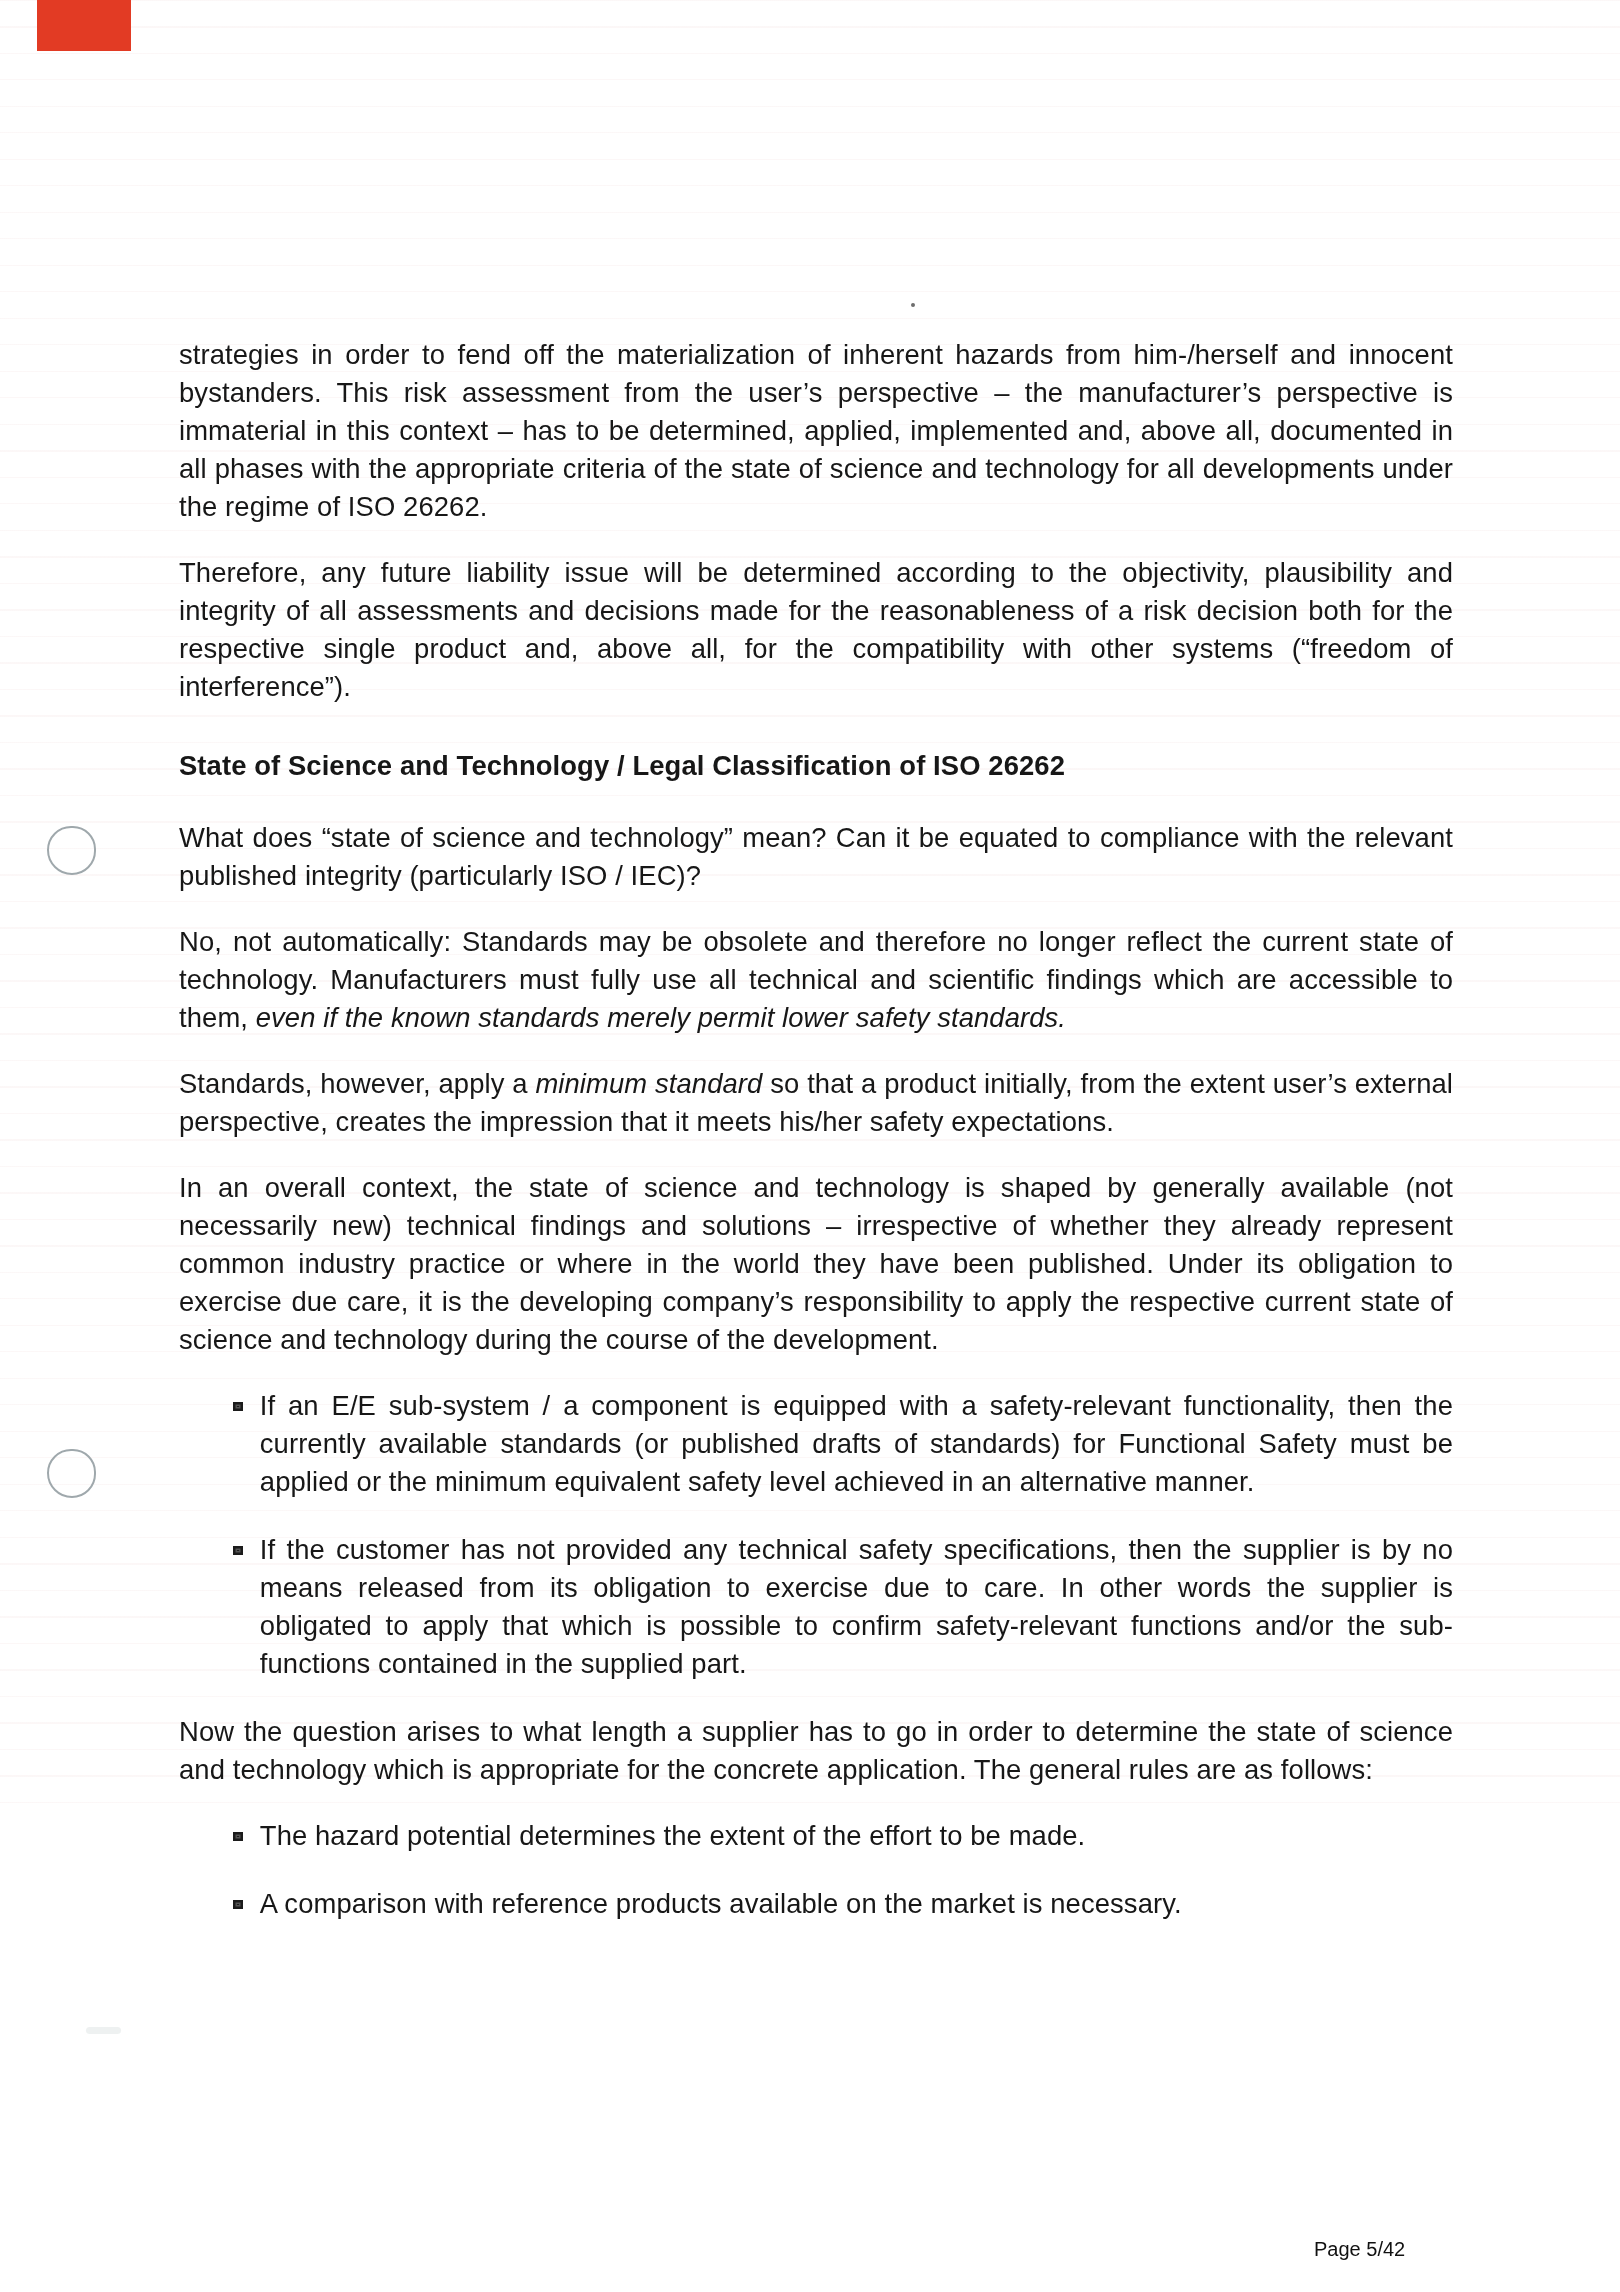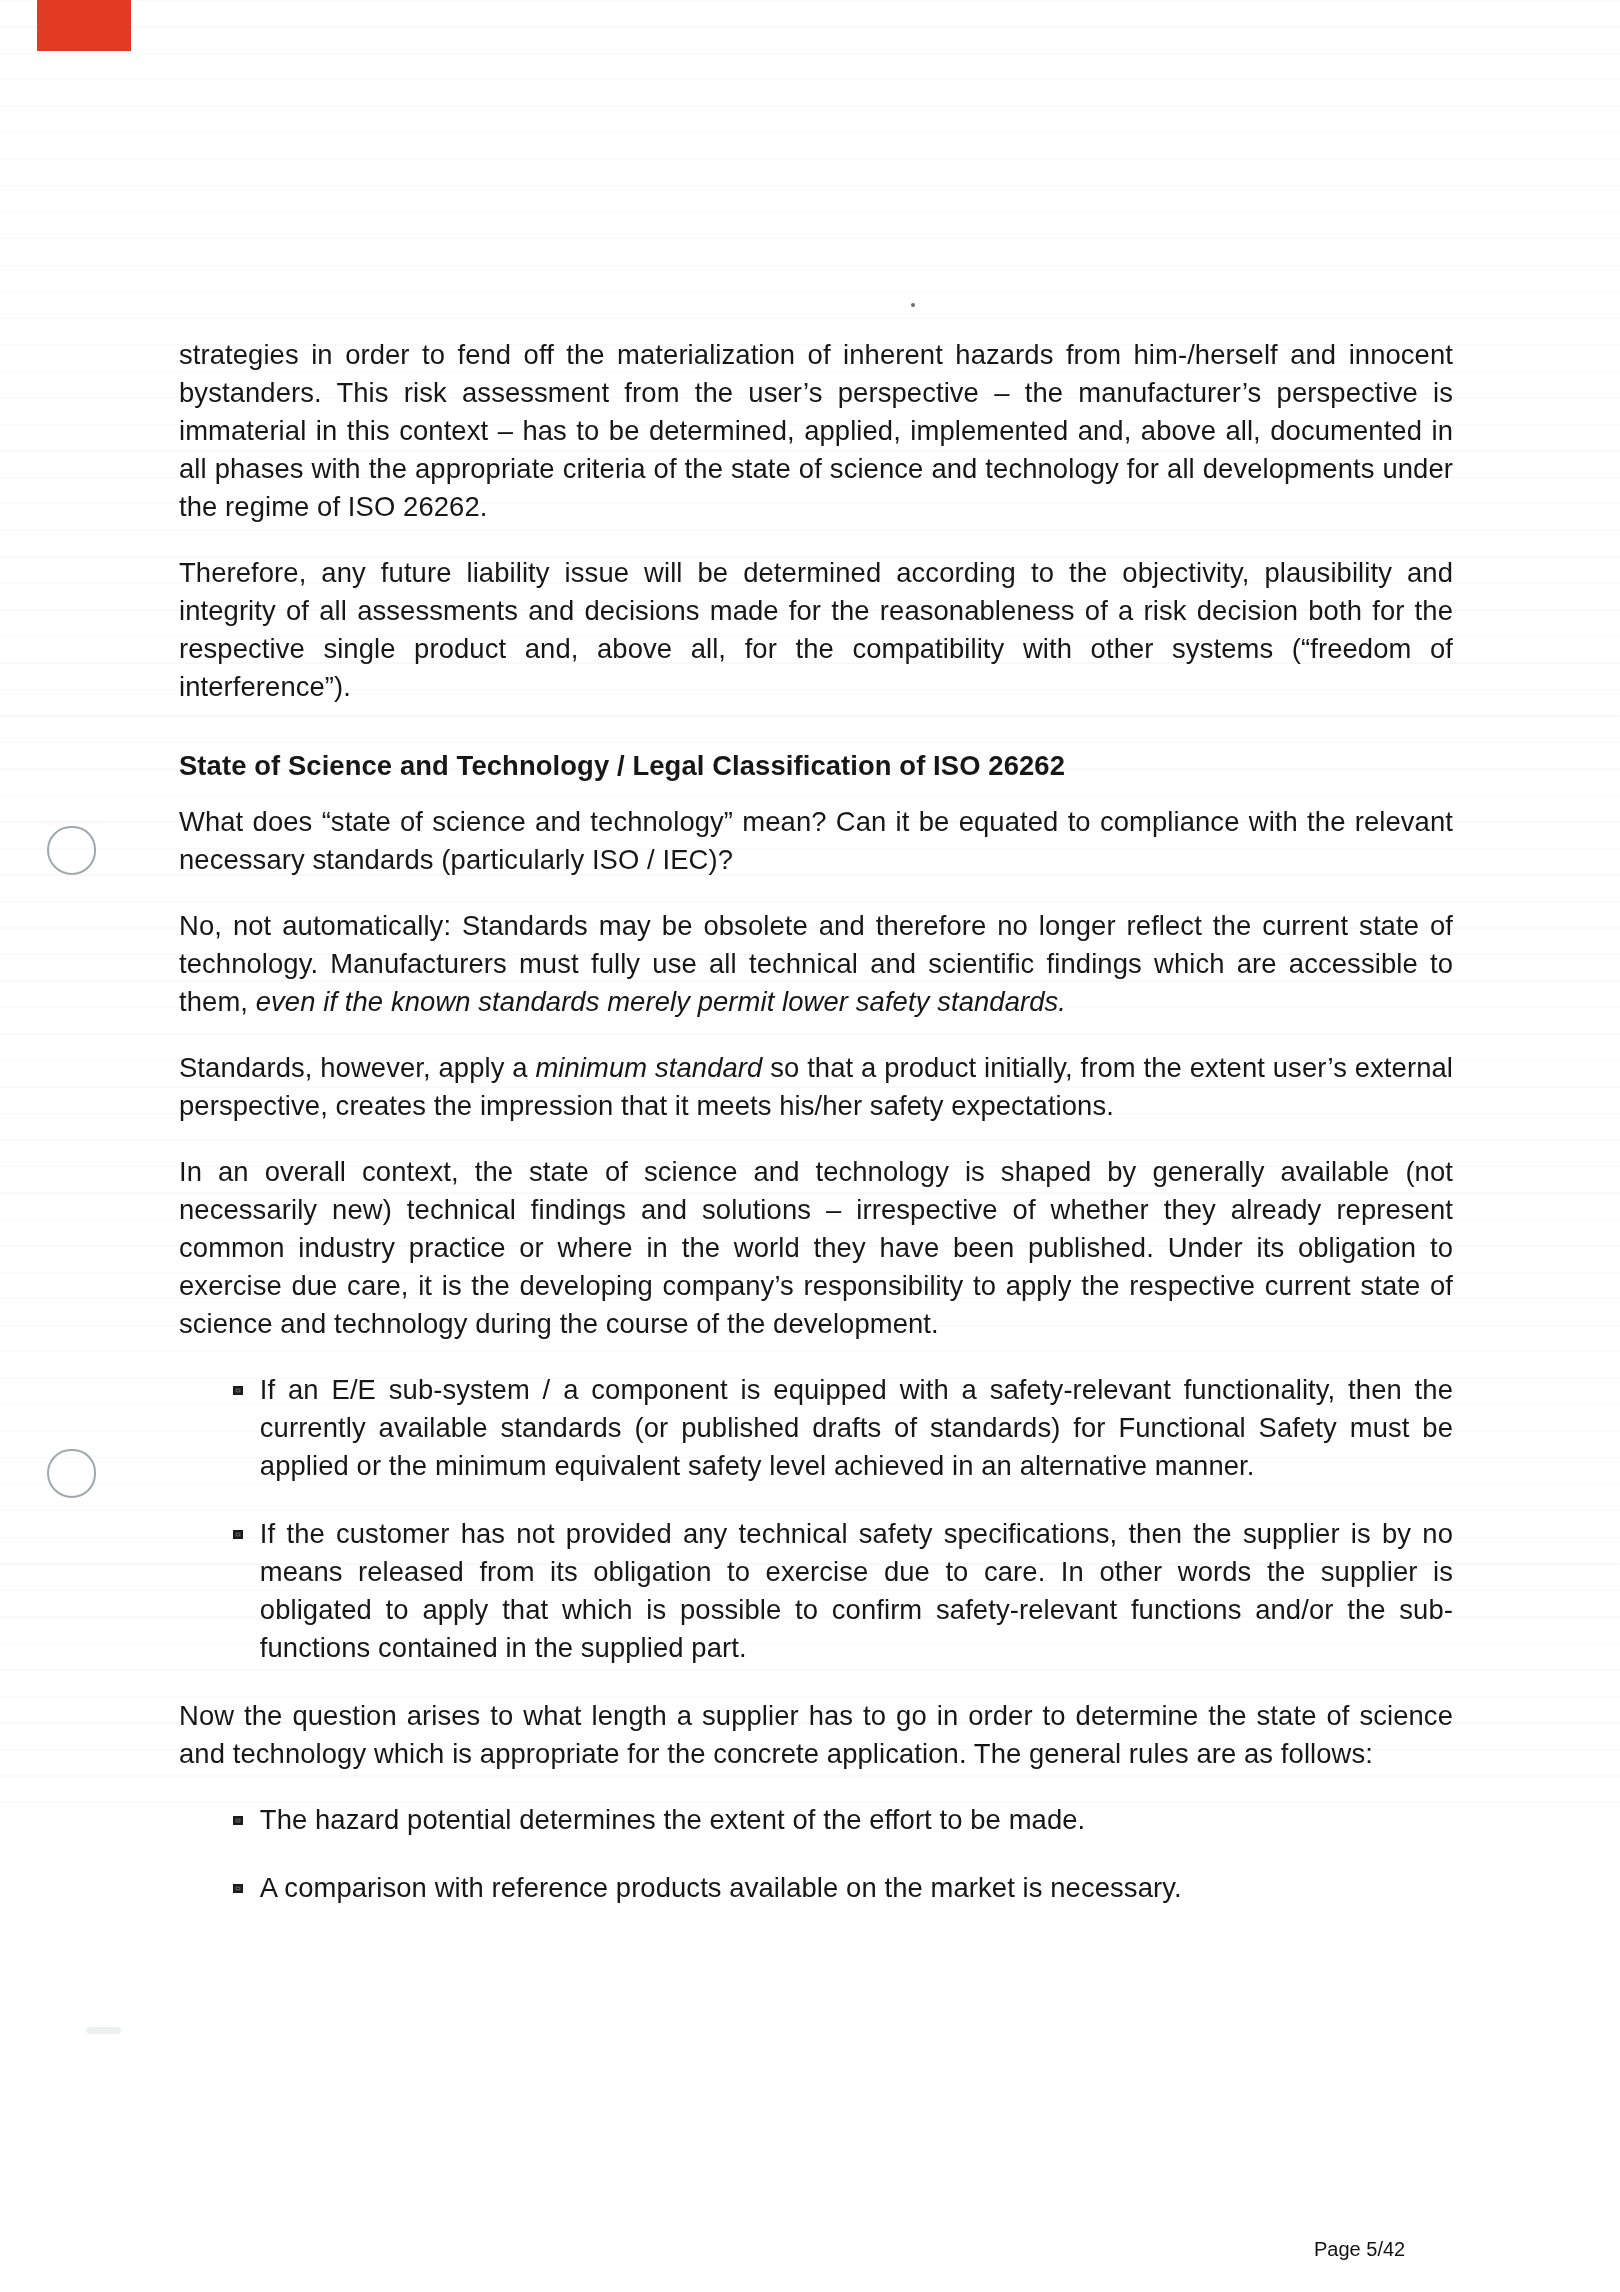--- a/index.html
+++ b/index.html
@@ -43,21 +43,21 @@
   .content {
     position: absolute; left: 179px; top: 336px; width: 1274px;
     color: #171717;
     font-size: 27.4px;
     line-height: 38px;
     text-align: justify;
     letter-spacing: 0.1px;
   }
   .content p.paragraph { margin: 0 0 28px 0; }
   .content h2.heading {
-    margin: 41px 0 18px 0;
+    margin: 41px 0 34px 0;
     font-size: 27.4px; line-height: 38px;
     font-weight: bold; text-align: left;
   }
   .bullet { display: flex; margin: 0 0 30px 0; }
   .bullet .marker {
     flex: 0 0 auto;
     width: 9.8px; height: 9.8px;
     background: #1b1b1b;
     margin: 14.7px 0 0 54px;
     box-shadow: inset 0 0 0 2.5px #1b1b1b, inset 0 0 0 3.9px #555;
@@ -75,21 +75,21 @@
 <div class="page">
   <div class="red-mark" style="background: rgb(226, 59, 36);"></div>
   <div class="hole hole-1" style="border-color: rgb(159, 168, 172);"></div>
   <div class="hole hole-2" style="border-color: rgb(159, 168, 172);"></div>
   <div class="speck"></div>
   <div class="smudge"></div>
   <div class="content" id="doc-body" style="color: rgb(23, 23, 23);">
       <p class="paragraph"><span>strategies in order to fend off the materialization of inherent hazards from him-/herself and innocent bystanders. This risk assessment from the user’s perspective – the manufacturer’s perspective is immaterial in this context – has to be determined, applied, implemented and, above all, documented in all phases with the appropriate criteria of the state of science and technology for all developments under the regime of ISO 26262.</span></p>
       <p class="paragraph"><span>Therefore, any future liability issue will be determined according to the objectivity, plausibility and integrity of all assessments and decisions made for the reasonableness of a risk decision both for the respective single product and, above all, for the compatibility with other systems (“freedom of interference”).</span></p>
       <h2 class="heading"><span>State of Science and Technology / Legal Classification of ISO 26262</span></h2>
-      <p class="paragraph"><span>What does “state of science and technology” mean? Can it be equated to compliance with the relevant necessary standards (particularly ISO / IEC)?</span></p>
+      <p class="paragraph"><span>What does “state of science and technology” mean? Can it be equated to compliance with the relevant published integrity (particularly ISO / IEC)?</span></p>
       <p class="paragraph"><span>No, not automatically: Standards may be obsolete and therefore no longer reflect the current state of technology. Manufacturers must fully use all technical and scientific findings which are accessible to them, </span><span class="it">even if the known standards merely permit lower safety standards.</span></p>
       <p class="paragraph"><span>Standards, however, apply a </span><span class="it">minimum standard</span><span> so that a product initially, from the extent user’s external perspective, creates the impression that it meets his/her safety expectations.</span></p>
       <p class="paragraph"><span>In an overall context, the state of science and technology is shaped by generally available (not necessarily new) technical findings and solutions – irrespective of whether they already represent common industry practice or where in the world they have been published. Under its obligation to exercise due care, it is the developing company’s responsibility to apply the respective current state of science and technology during the course of the development.</span></p>
       <div class="bullet">
         <span class="marker"></span>
         <div class="btext"><span>If an E/E sub-system / a component is equipped with a safety-relevant functionality, then the currently available standards (or published drafts of standards) for Functional Safety must be applied or the minimum equivalent safety level achieved in an alternative manner.</span></div>
       </div>
       <div class="bullet">
         <span class="marker"></span>
         <div class="btext"><span>If the customer has not provided any technical safety specifications, then the supplier is by no means released from its obligation to exercise due to care. In other words the supplier is obligated to apply that which is possible to confirm safety-relevant functions and/or the sub-functions contained in the supplied part.</span></div>

